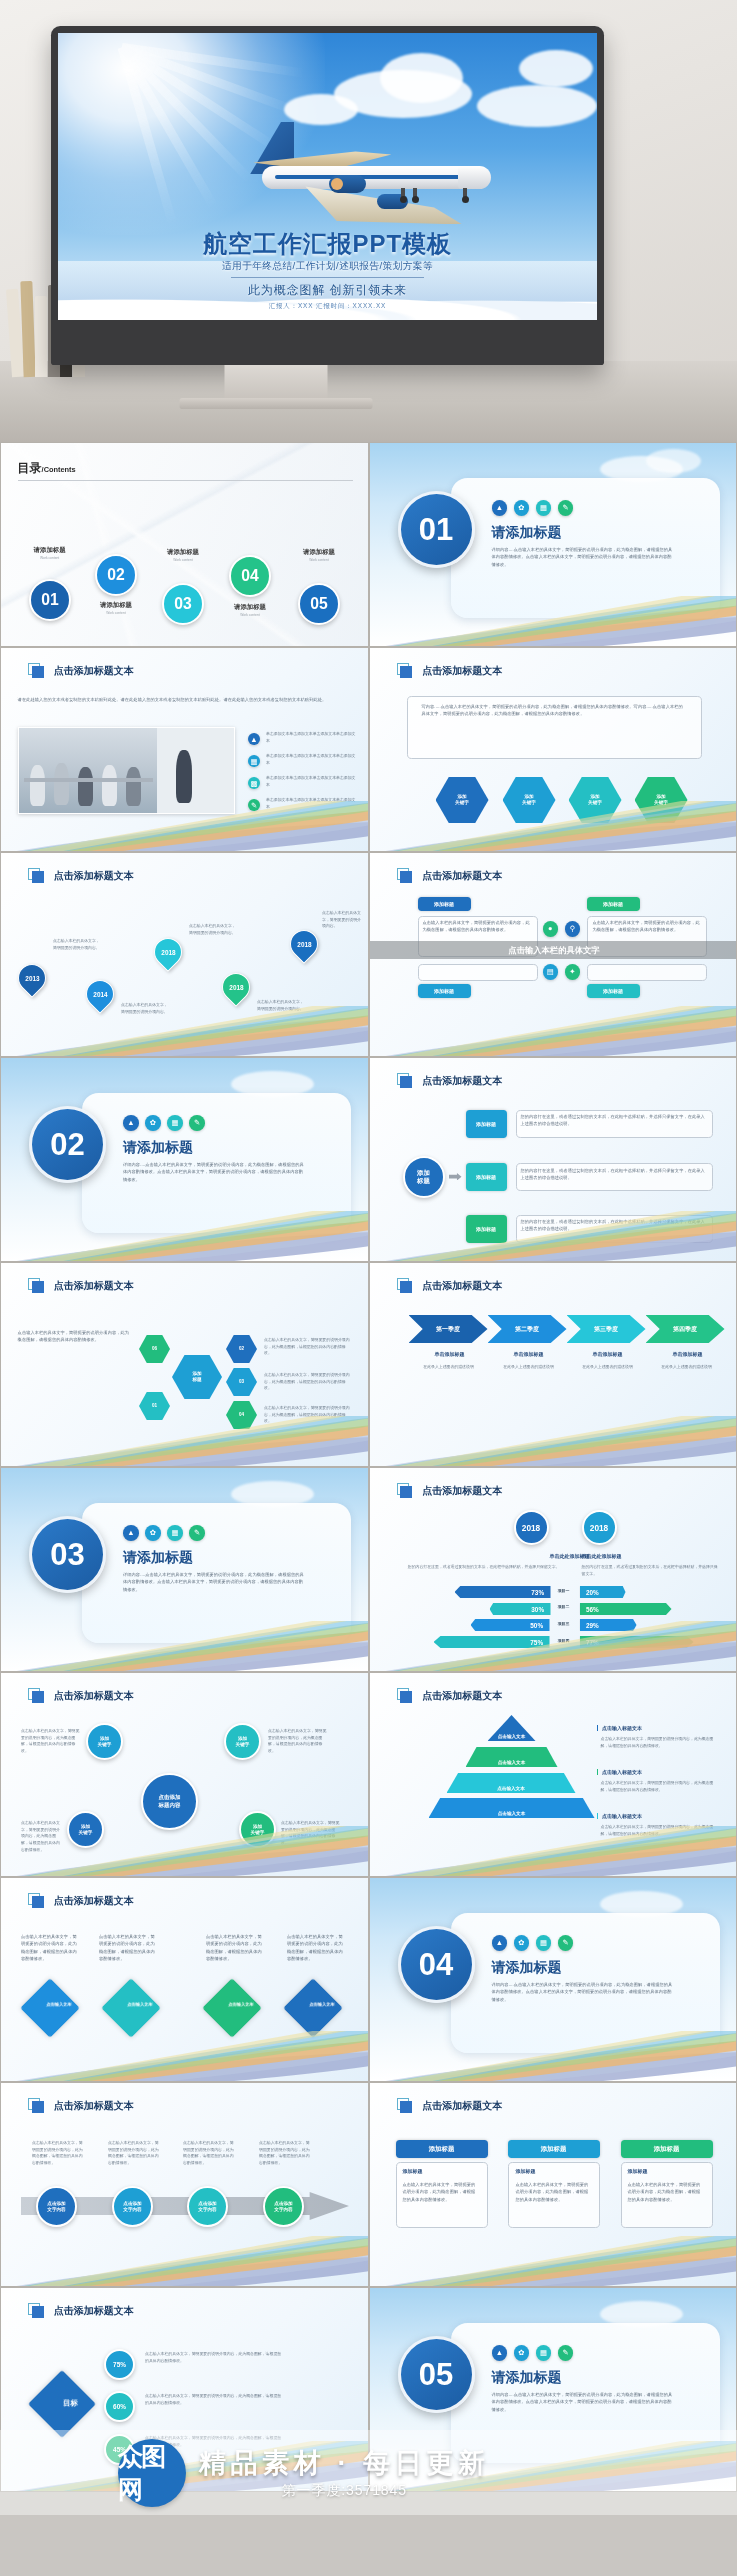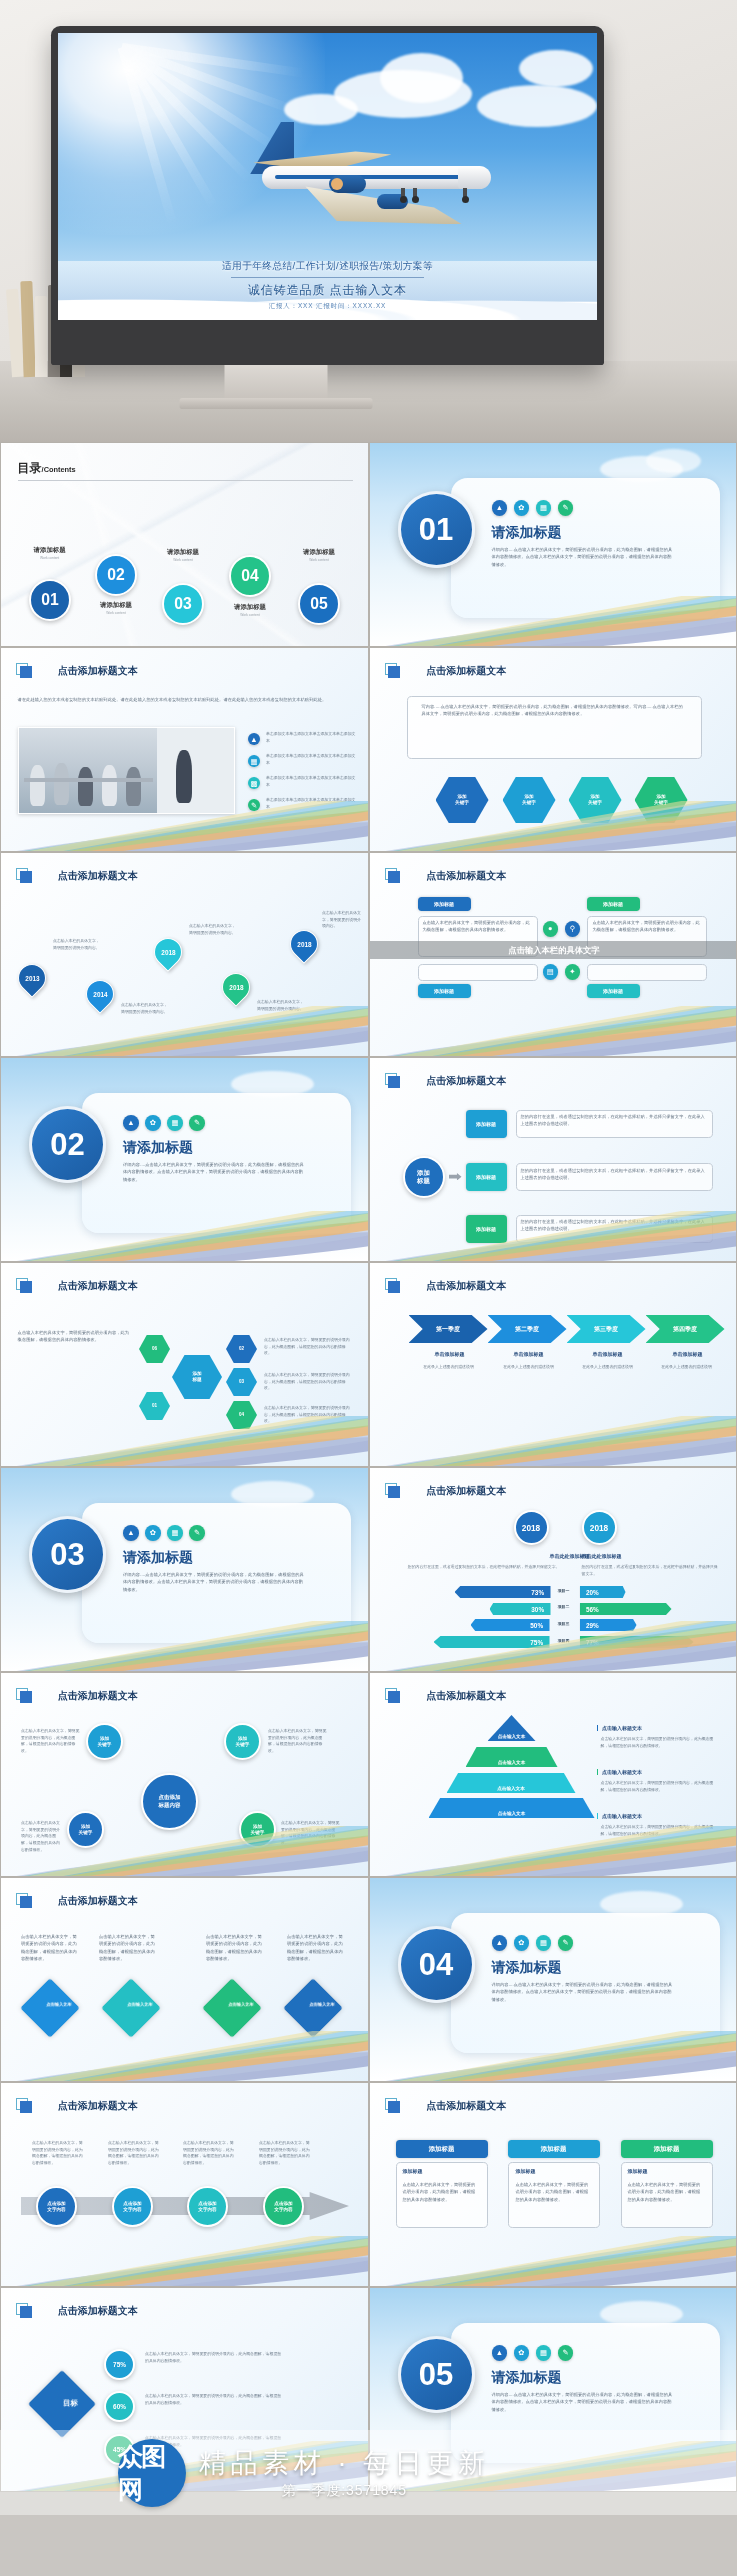--- a/index.html
+++ b/index.html
@@ -150,21 +150,21 @@
     border-radius:50%/13px; transform:rotate(-5deg);
   }
   .ribbon b:nth-child(1){ bottom:-3.7px;  background:#9aa6cf; opacity:.75;}
   .ribbon b:nth-child(2){ bottom:1.8px;   background:#b9c4e0; opacity:.65; transform:rotate(-6.5deg);}
   .ribbon b:nth-child(3){ bottom:8.3px;   background:#f0b66a; opacity:.75; height:11px; transform:rotate(-7deg);}
   .ribbon b:nth-child(4){ bottom:14px;  background:#a9d08b; opacity:.7;  height:9.2px; transform:rotate(-8deg);}
   .ribbon b:nth-child(5){ bottom:18.4px;  background:#7fc4e6; opacity:.6;  height:7.4px;  transform:rotate(-9deg);}
   .ribbon b:nth-child(6){ bottom:23px;  background:#efe09a; opacity:.55; height:5.5px;  transform:rotate(-10deg);}
 
   
-  .s-head { position:absolute; left:15px; top:14.7px; right:18.4px; display:flex; align-items:center;gap:16px; }
+  .s-head { position:absolute; left:27px; top:14.7px; right:18.4px; display:flex; align-items:center; }
   .s-head .mark { position:relative; width:16.6px; height:16.6px; flex:0 0 auto; }
   .s-head .mark i { position:absolute; left:0; top:0; width:12px; height:12px; border:0.9px solid #5fb0cf; }
   .s-head .mark b { position:absolute; left:3.7px; top:3.7px; width:12px; height:12px; background:#2f72c4; }
   .s-head .htxt { font-size:10px; font-weight:bold; color:#1b3c66; margin-left:9.2px; white-space:nowrap; }
   .s-head .hline { flex:1; height:0.9px; background:linear-gradient(90deg,#9fb6cc,rgba(159,182,204,0)); margin-left:9.2px; }
 
   .body-text { position:absolute; font-size:4.2px; color:#5a6a7a; line-height:1.75; letter-spacing:0.1px; }
 
   
   .toc-title { position:absolute; left:16.6px; top:16.6px; font-size:12px; font-weight:bold; color:#2a2a2a; }
@@ -258,21 +258,21 @@
   .wm {
     position:absolute; left:0; top:2430px; width:737px; height:85px;
     background:rgba(255,255,255,.42); display:flex; align-items:center; pointer-events:none;
   }
   .wm-logo {
     width:68px; height:68px; margin-left:118px; border-radius:50%;
     background:#1f6fbe; color:#fff; display:flex; align-items:center; justify-content:center;
     font-size:25px; font-weight:bold; letter-spacing:-1.8px; box-shadow:0 1.8px 5.5px rgba(0,0,0,.22);
   }
   .wm-txt { margin-left:13px; }
-  .wm-big { font-size:27px; font-weight:normal; color:#fff; letter-spacing:4.6px; text-shadow:0 1.8px 3.7px rgba(0,0,0,.35); }
+  .wm-big { font-size:27px; font-weight:bold; color:#fff; letter-spacing:4.6px; text-shadow:0 1.8px 3.7px rgba(0,0,0,.35); }
   .wm-small { font-size:14px; color:#fff; letter-spacing:0.9px; text-align:center; text-shadow:0 0.9px 2.8px rgba(0,0,0,.35); margin-top:1.8px; }
 </style>
 </head>
 <body>
 
 <div class="hero">
   <div class="hero-bg"></div>
   <div class="desk"></div>
   <div class="books">
     <i></i>
@@ -310,23 +310,24 @@
         <div class="engine"></div>
         <div class="engine2"></div>
         <div class="gear g1"></div>
           <div class="gear g2"></div>
           <div class="gear g3"></div>
       </div>
 
       <div class="mountains"></div>
 
       <div class="title-plate">
+        <div class="t-main">航空工作汇报PPT模板</div>
         <div class="t-sub">适用于年终总结/工作计划/述职报告/策划方案等</div>
         <div class="t-rule"></div>
-        <div class="t-slogan">诚信铸造品质 点击输入文本</div>
+        <div class="t-slogan">此为概念图解 创新引领未来</div>
         <div class="t-foot">汇报人：XXX    汇报时间：XXXX.XX</div>
       </div>
     </div>
   </div>
   <div class="stand-neck"></div>
   <div class="stand-base"></div>
 </div>
 
 <div class="grid">
 

